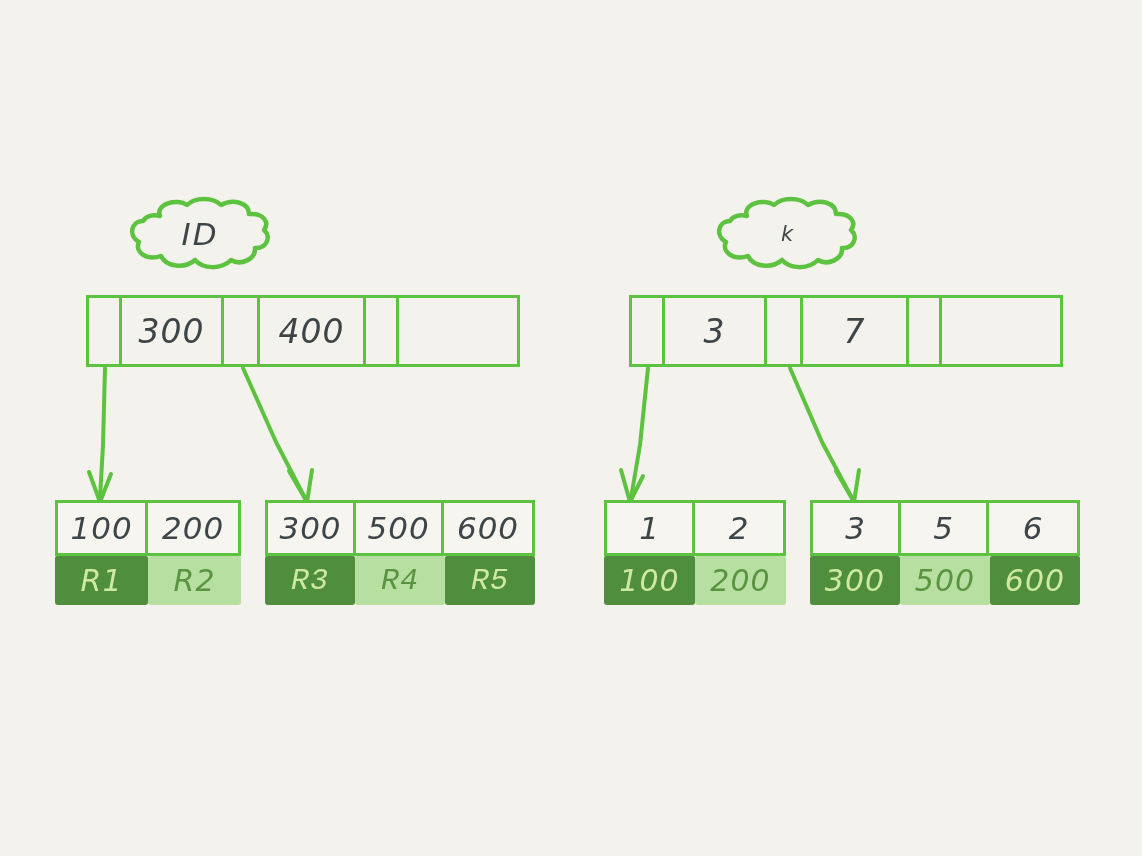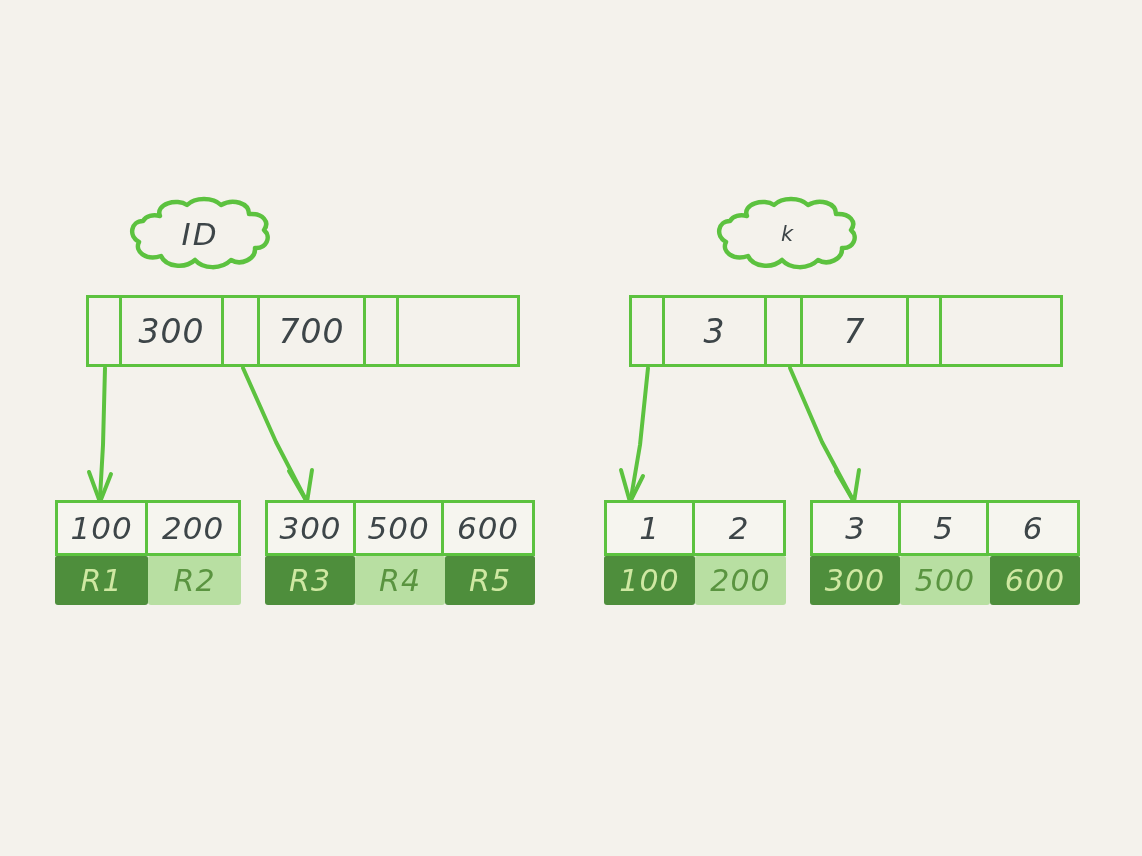--- a/index.html
+++ b/index.html
@@ -161,21 +161,21 @@
                C60,73 41,71 36,60 C22,65 9,56 14,46
                C3,40 6,25 18,25 C21,20 28,18 35,20 Z" fill="none" stroke="#5cc23f" stroke-width="4.5" stroke-linecap="round" stroke-linejoin="round"></path>
     </svg>
     <div class="cloud-text">ID</div>
   </div>
 
   <div class="node-root" style="left:86px; top:295px; width:434px;">
     <div class="cell ptr" style="width:33px;"></div>
     <div class="cell key" style="width:102px;">300</div>
     <div class="cell ptr" style="width:36px;"></div>
-    <div class="cell key" style="width:106px;">700</div>
+    <div class="cell key" style="width:106px;">400</div>
     <div class="cell ptr" style="width:33px;"></div>
     <div class="cell empty" style="width:118px;"></div>
   </div>
 
   <div class="leaf" style="left:55px; top:500px;">
     <div class="leaf-keys" style="width:186px;">
       <div class="kcell" style="width:93px;">100</div>
       <div class="kcell" style="width:93px;">200</div>
     </div>
     <div class="leaf-vals" style="width:186px;">
@@ -183,21 +183,21 @@
       <div class="vcell light" style="width:93px;">R2</div>
     </div>
   </div>
 
   <div class="leaf" style="left:265px; top:500px;">
     <div class="leaf-keys" style="width:270px;">
       <div class="kcell" style="width:90px;">300</div>
       <div class="kcell" style="width:90px;">500</div>
       <div class="kcell" style="width:90px;">600</div>
     </div>
-    <div class="leaf-vals" style="width:310px;">
+    <div class="leaf-vals" style="width:310px;font-family:Liberation Mono, monospace;">
       <div class="vcell dark" style="width:90px;">R3</div>
       <div class="vcell light" style="width:90px;">R4</div>
       <div class="vcell dark" style="width:90px;">R5</div>
     </div>
   </div>
 
   <div class="cloud small" style="left:712px; top:196px;">
     <svg width="150" height="76" viewBox="0 0 150 76">
       <path d="M35,20 C30,8 52,2 62,9 C70,1 88,1 96,9 C108,2 124,7 124,18
                C138,17 145,26 139,34 C147,41 141,53 130,52

